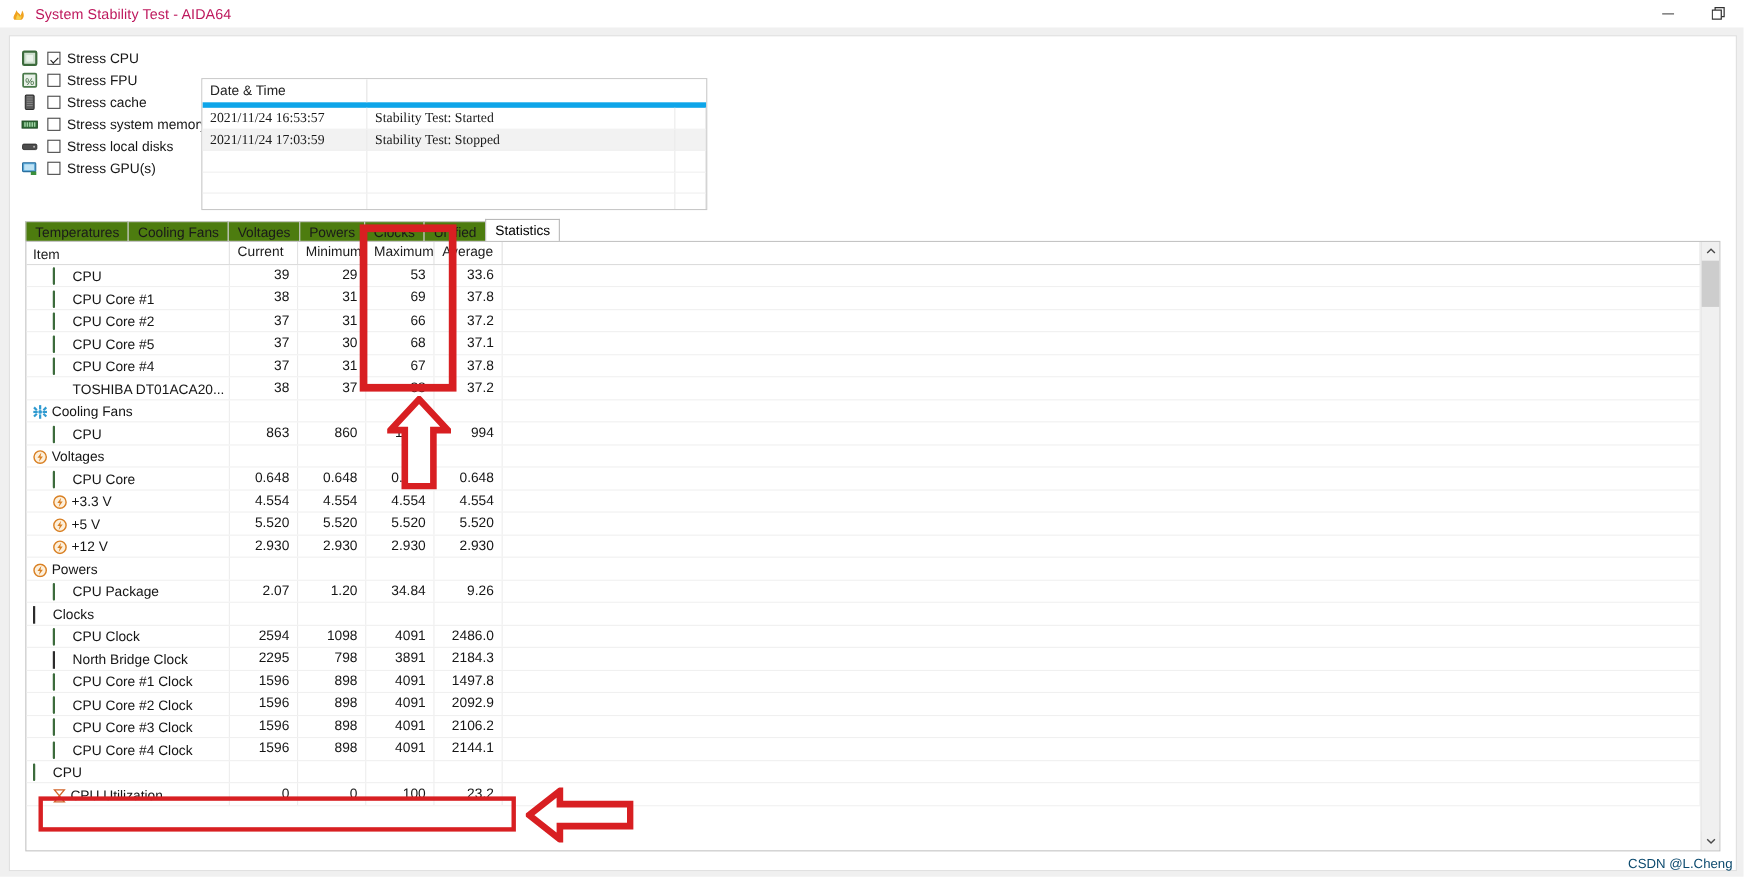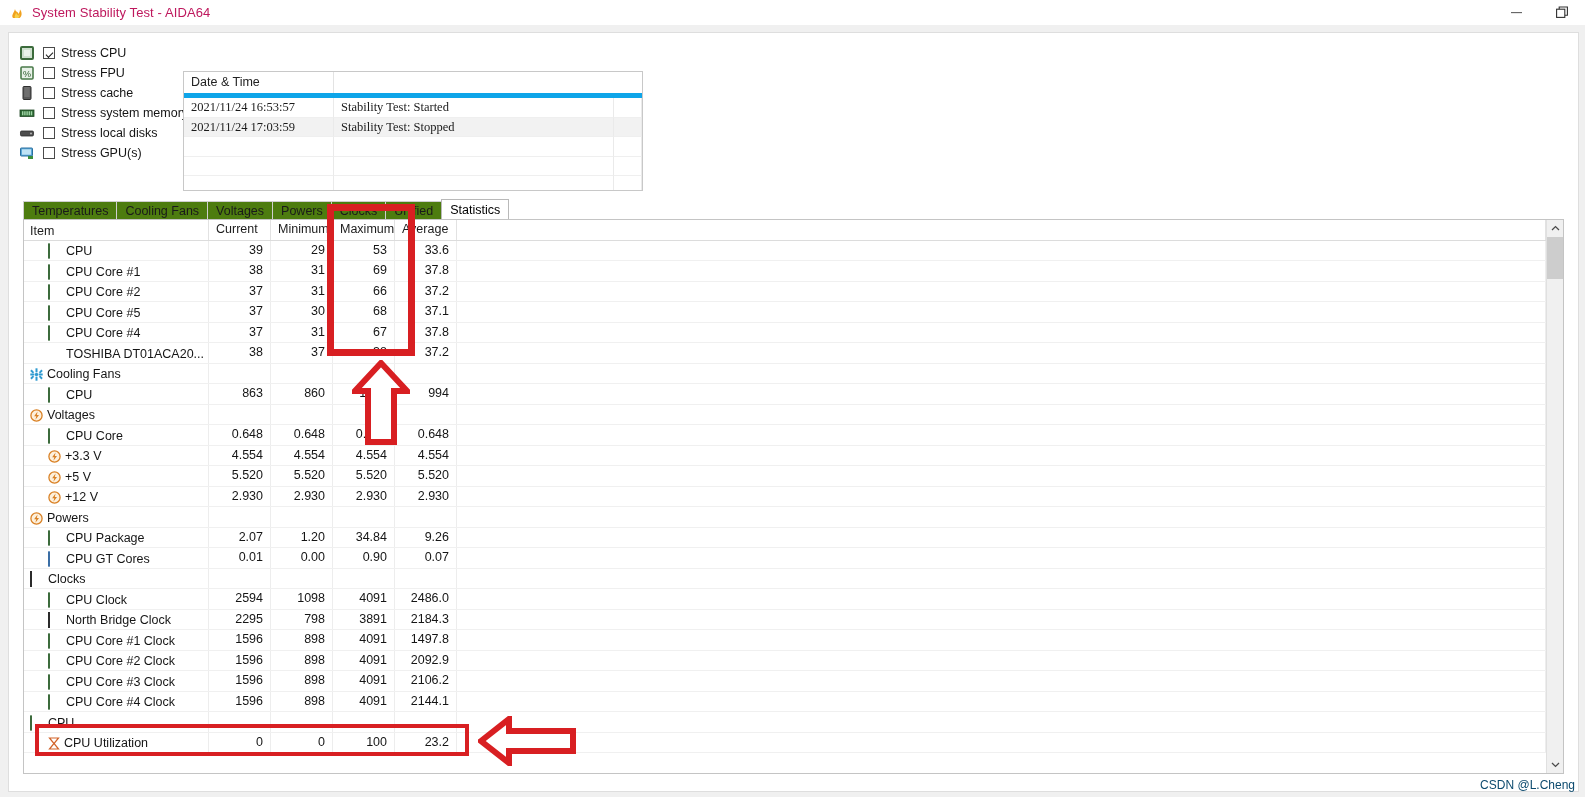--- a/index.html
+++ b/index.html
@@ -520,34 +520,20 @@
               </div>
               <div class="c c-num">2.07</div>
               <div class="c c-num">1.20</div>
               <div class="c c-num">34.84</div>
               <div class="c c-num">9.26</div>
               <div class="c c-rest"></div>
             </div>
             <div class="g-row">
               <div class="c c-item">
                 <span class="ritem">
-                  <span class="ind" style="width:18px"></span>
-                  <span class="ico"><span class="ico-chipg"></span></span>
-                  <span>CPU GT Cores</span>
-                </span>
-              </div>
-              <div class="c c-num">0.01</div>
-              <div class="c c-num">0.00</div>
-              <div class="c c-num">0.90</div>
-              <div class="c c-num">0.07</div>
-              <div class="c c-rest"></div>
-            </div>
-            <div class="g-row">
-              <div class="c c-item">
-                <span class="ritem">
                   <span class="ind" style="width:0px"></span>
                   <span class="ico"><span class="ico-mem"></span></span>
                   <span>Clocks</span>
                 </span>
               </div>
               <div class="c c-num"></div>
               <div class="c c-num"></div>
               <div class="c c-num"></div>
               <div class="c c-num"></div>
               <div class="c c-rest"></div>

